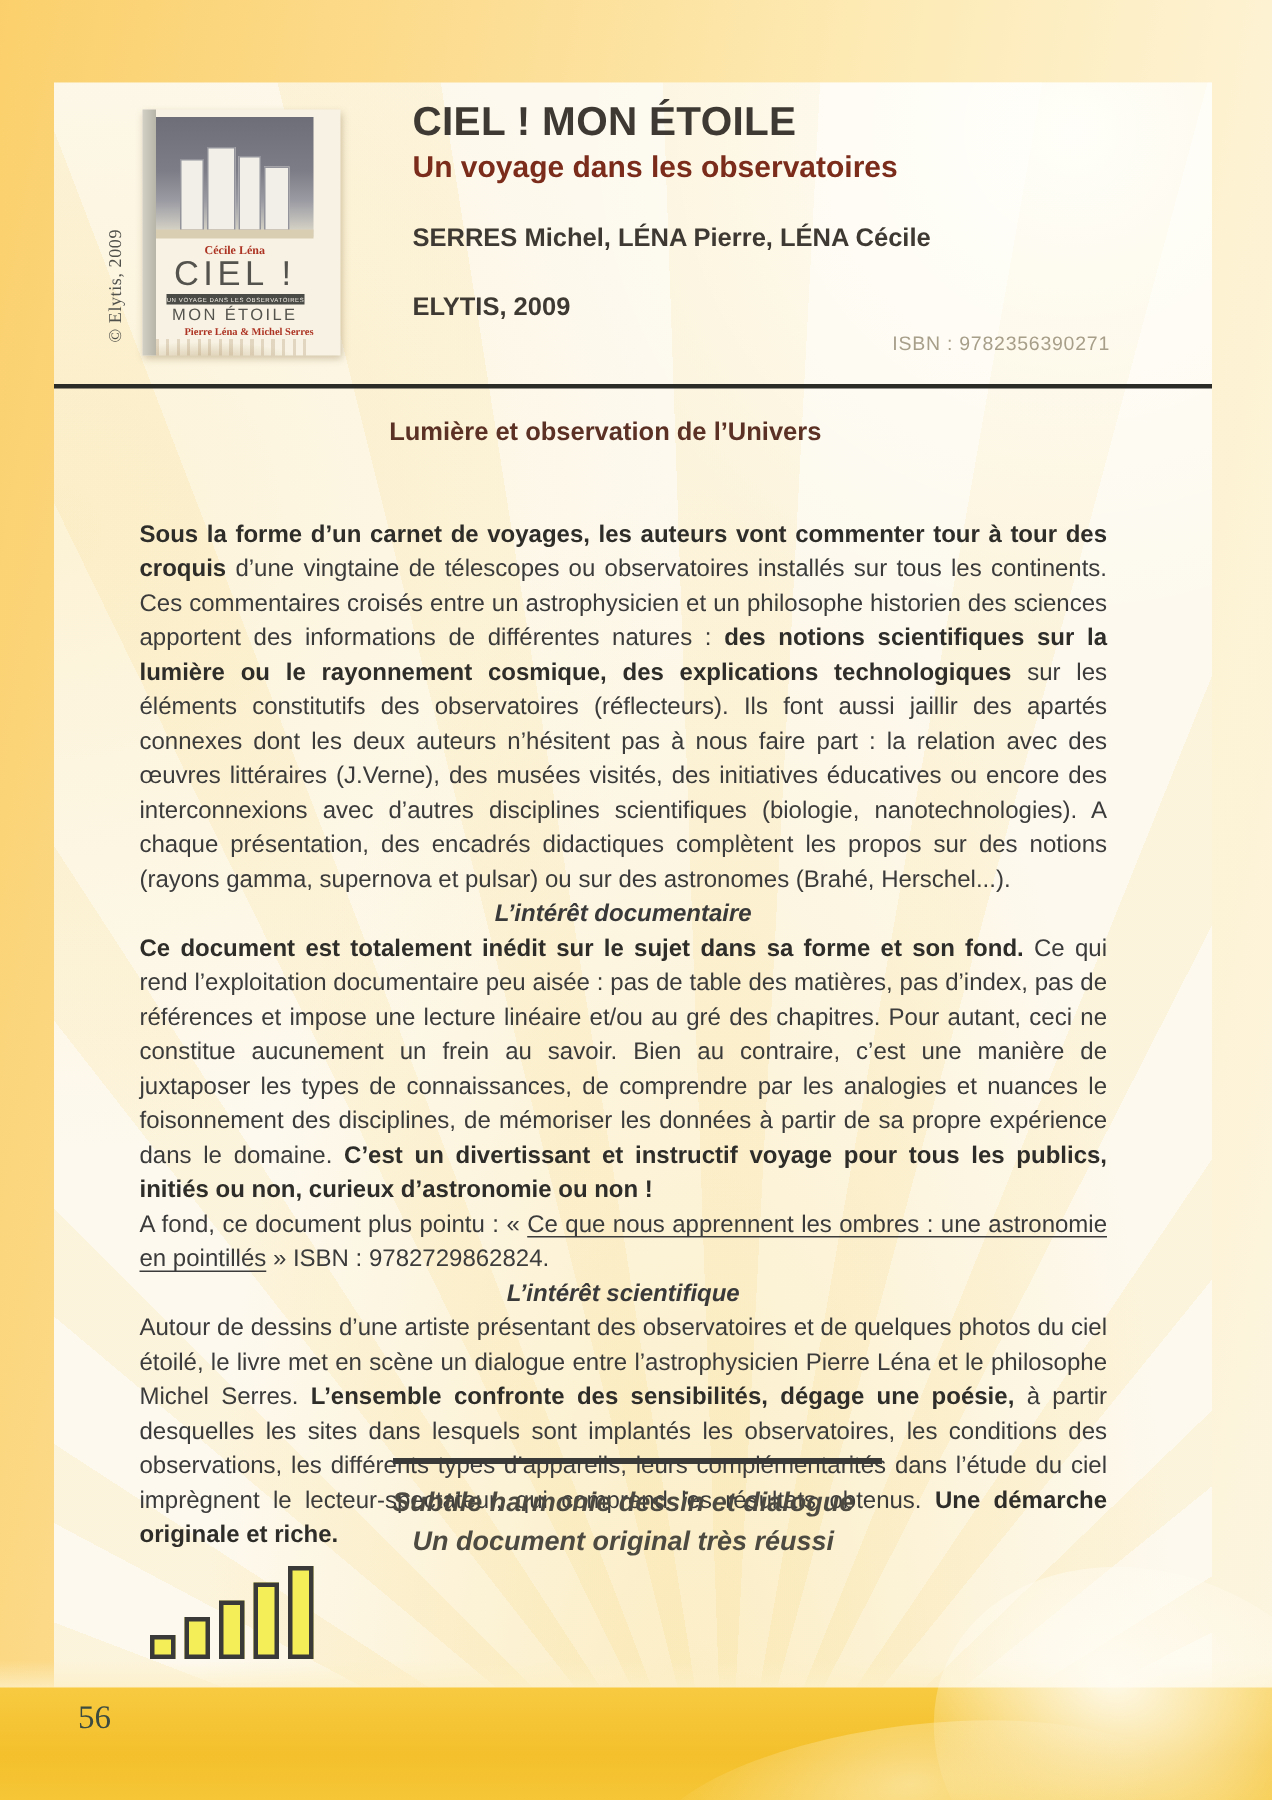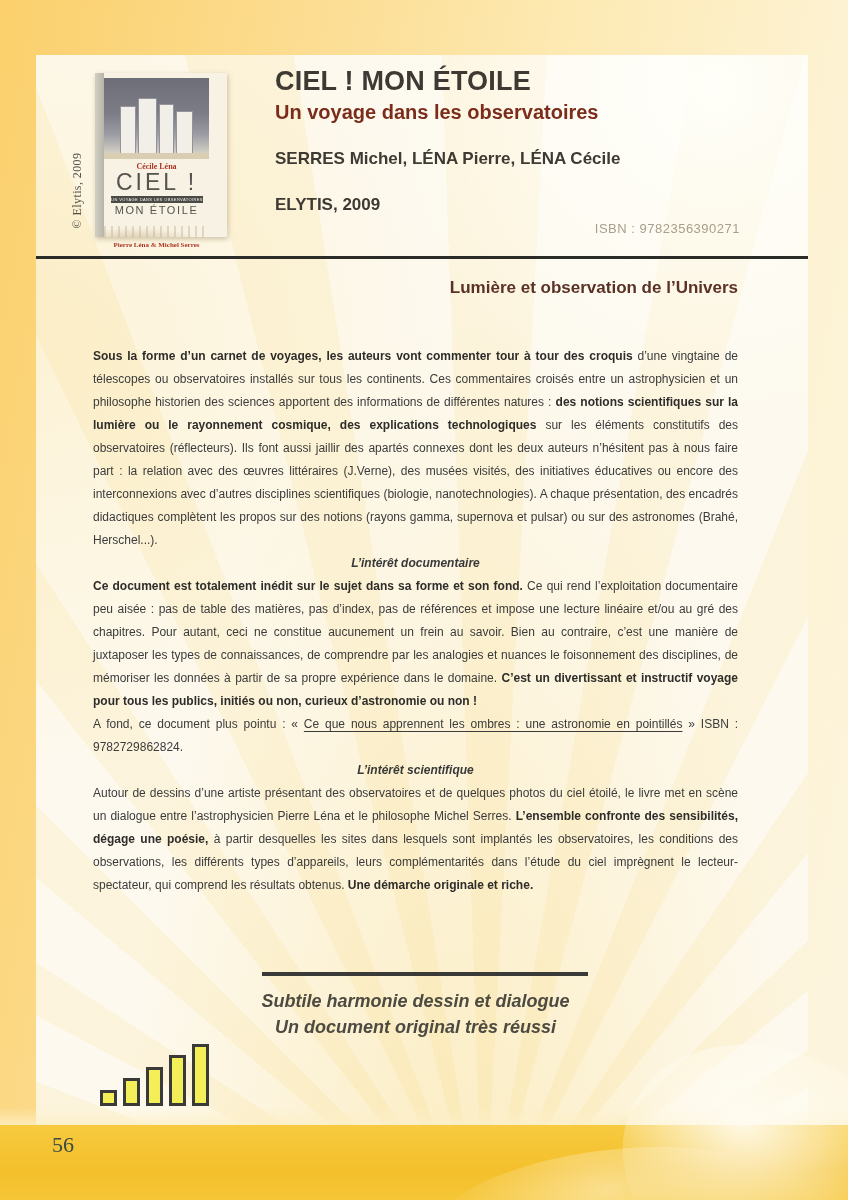--- a/index.html
+++ b/index.html
@@ -40,42 +40,42 @@
   .t4{left:72px;top:33px;width:15px;height:41px;}
   .cover-ground{position:absolute;left:9px;top:80px;width:105px;height:6px;background:#d9cdb2;}
   .cover-artist{position:absolute;left:9px;top:89px;width:105px;text-align:center;
     font-family:"Liberation Serif",serif;font-size:8px;font-weight:bold;color:#ad3424;}
   .cover-title1{position:absolute;left:9px;top:96px;width:105px;text-align:center;
     font-size:23px;font-weight:400;letter-spacing:3px;color:#54534d;}
   .cover-banner{position:absolute;left:16px;top:123px;width:92px;height:7px;background:#4a4a46;
     color:#f5f2e8;font-size:4px;line-height:7px;text-align:center;letter-spacing:0.4px;overflow:hidden;}
   .cover-title2{position:absolute;left:9px;top:131px;width:105px;text-align:center;
     font-size:11px;font-weight:500;letter-spacing:1.6px;color:#54534d;}
-  .cover-authors{position:absolute;left:9px;top:144px;width:105px;text-align:center;
-    font-family:"Liberation Serif",serif;font-size:7px;font-weight:bold;color:#ad3424;margin-top:24px;}
+  .cover-authors{position:absolute;left:9px;top:144px;width:105px;text-align:right;
+    font-family:"Liberation Serif",serif;font-size:7px;font-weight:bold;color:#ad3424;}
   .cover-sketch{position:absolute;left:9px;top:153px;width:105px;height:11px;
     background:
       radial-gradient(ellipse at 30% 120%, rgba(185,160,115,0.45), rgba(185,160,115,0) 60%),
       repeating-linear-gradient(90deg, rgba(170,140,100,0.28) 0 2px, rgba(0,0,0,0) 2px 7px);}
   .copyright{position:absolute;left:12px;top:183px;width:130px;text-align:center;
     transform:rotate(-90deg);font-family:"Liberation Serif",serif;font-size:12px;color:#51514c;letter-spacing:0.4px;}
 
   .title{position:absolute;left:275px;top:66px;font-size:27px;font-weight:800;color:#3e3a33;letter-spacing:0.2px;}
   .subtitle{position:absolute;left:275px;top:101px;font-size:20px;font-weight:700;color:#7b2c1b;}
   .authors{position:absolute;left:275px;top:149px;font-size:17px;font-weight:700;color:#3e3a33;}
   .publisher{position:absolute;left:275px;top:195px;font-size:17px;font-weight:800;color:#3e3a33;}
   .isbn{position:absolute;left:400px;top:221px;width:340px;text-align:right;
     font-size:13px;color:#a89f8a;letter-spacing:0.5px;}
   .rule-top{position:absolute;left:36px;top:256px;width:772px;height:3px;background:#2b2b28;}
-  .section-heading{position:absolute;left:93px;top:278px;width:645px;text-align:right;
+  .section-heading{position:absolute;left:81px;top:278px;width:645px;text-align:center;
     font-size:17px;font-weight:700;color:#5c3125;}
 
   
   .bodytext{position:absolute;left:93px;top:345px;width:645px;
-    font-size:12px;line-height:23px;color:#3b3b3b;}
+    font-size:16px;line-height:23px;color:#3b3b3b;}
   .bodytext p{margin:0;text-align:justify;}
   .bheading{text-align:center;font-weight:bold;font-style:italic;color:#393939;}
   .seg-b{font-weight:bold;color:#2e2d2a;}
   .seg-u{text-decoration:underline;text-underline-offset:3px;}
 
   .rule-mid{position:absolute;left:262px;top:972px;width:326px;height:4px;background:#3a3a38;}
   .quotes{position:absolute;left:93px;top:988px;width:645px;text-align:center;
     font-size:18px;font-weight:700;font-style:italic;line-height:26px;color:#4c4a41;}
 
   .rating{position:absolute;left:100px;top:1043px;height:63px;display:flex;align-items:flex-end;gap:6px;}

